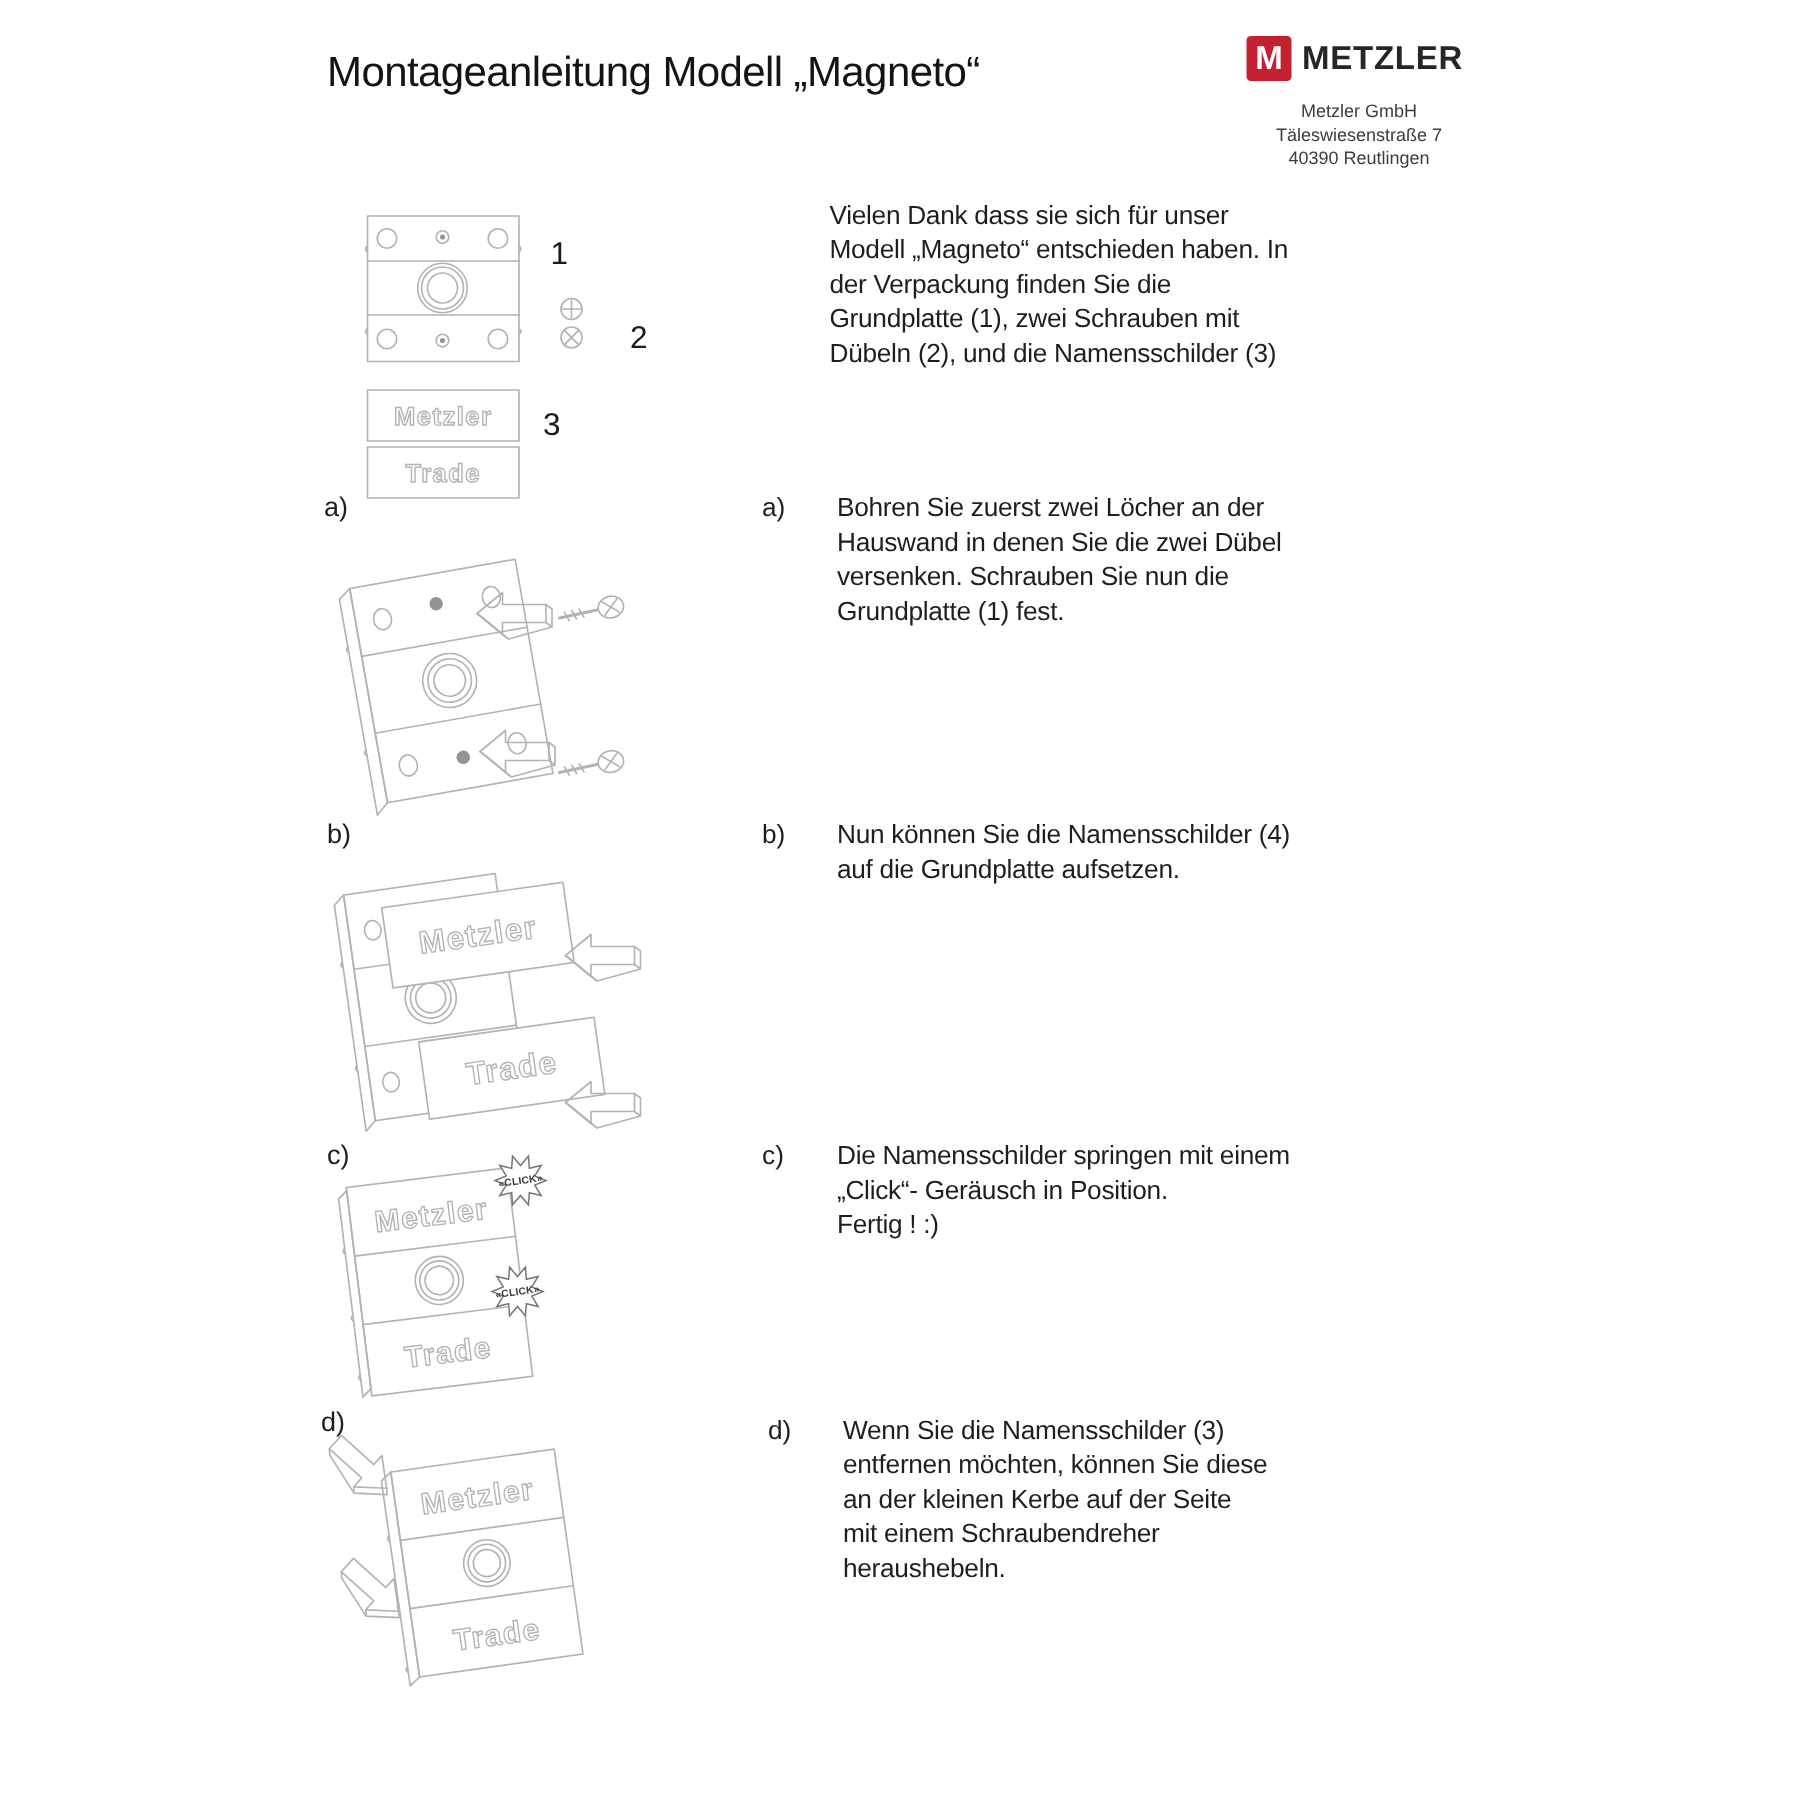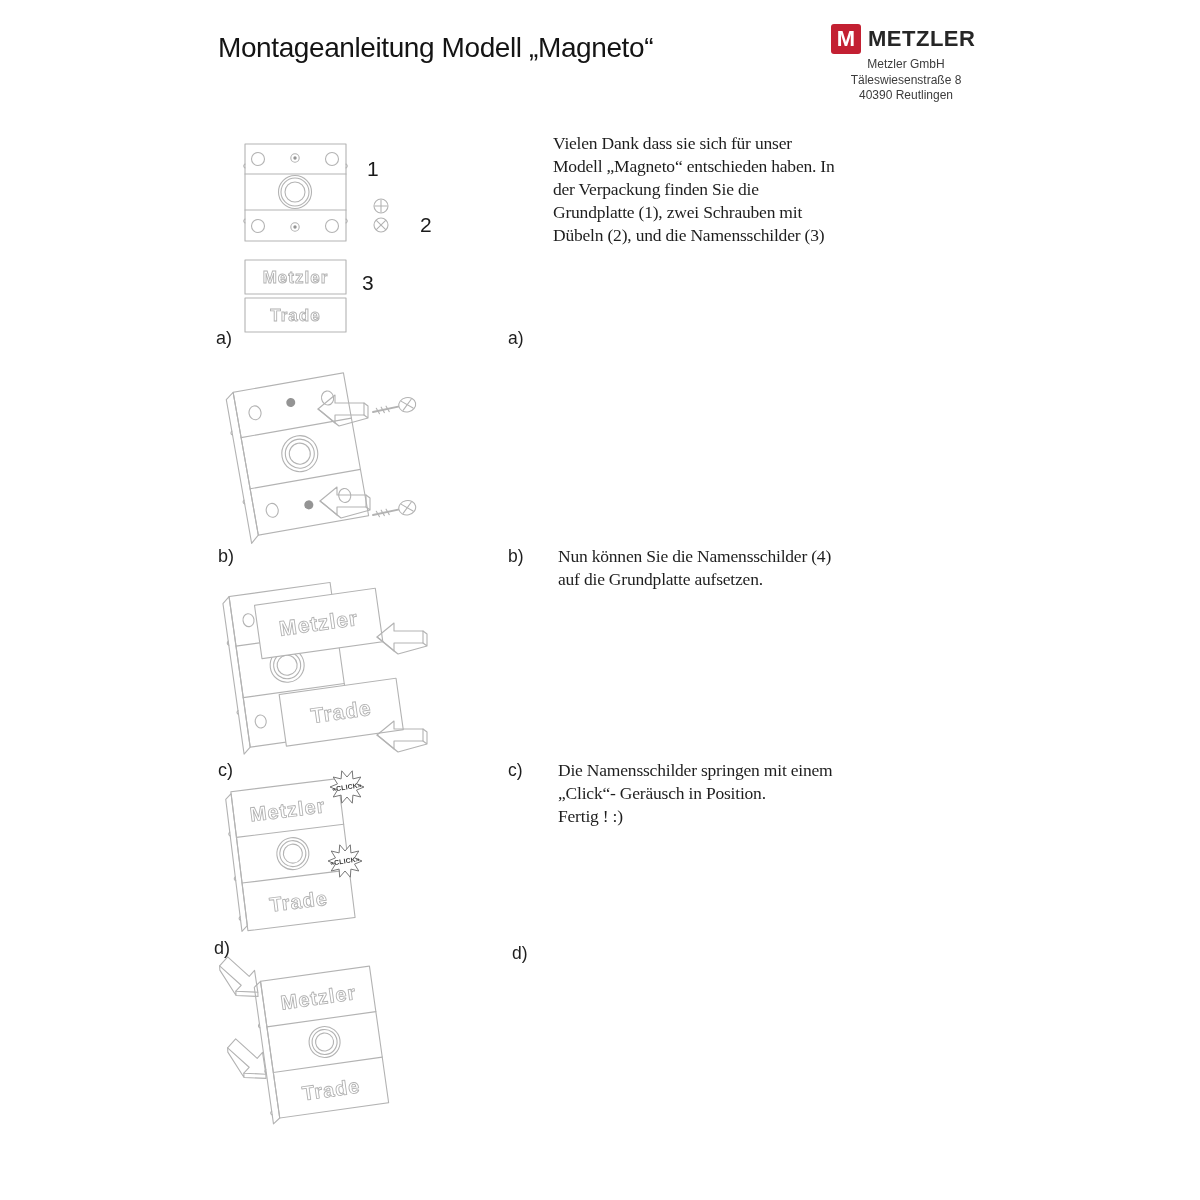--- a/index.html
+++ b/index.html
@@ -14,23 +14,23 @@
   }
   
   .logo-block{left:831px;top:24px;width:150px;text-align:center;}
   .logo-row{display:flex;align-items:center;justify-content:flex-start;gap:7px;}
   .logo-mark{
     width:30px;height:30px;background:#c32032;border-radius:3px;
     display:flex;align-items:center;justify-content:center;flex:0 0 auto;
   }
   .logo-mark span{color:#ffffff;font-weight:bold;font-size:22px;line-height:1;}
   .logo-name{font-size:22px;font-weight:bold;color:#262626;letter-spacing:0.5px;}
-  .logo-addr{margin-top:3px;font-size:12px;line-height:15.5px;color:#3c3c3c;}
-  
-  .body-text{font-size:17.5px;line-height:23px;letter-spacing:-0.2px;white-space:pre-line;color:#1e1e1e;font-family:Liberation Serif, serif;}
+  .logo-addr{margin-top:13px;font-size:12px;line-height:15.5px;color:#3c3c3c;}
+  
+  .body-text{font-size:17.5px;line-height:23px;letter-spacing:-0.2px;white-space:pre-line;color:#1e1e1e;}
   .intro-block{left:553px;top:132px;width:400px;}
   .step-row{display:flex;}
   .step-row .step-label{width:50px;flex:0 0 auto;font-size:17.5px;line-height:23px;}
   .step-row .step-text{width:380px;}
   .row-a{left:508px;top:327px;}
   .row-b{left:508px;top:545px;}
   .row-c{left:508px;top:759px;}
   .row-d{left:512px;top:942px;}
   
   .fig-letter{font-size:18px;color:#1e1e1e;}
@@ -61,21 +61,21 @@
 
 <div class="abs logo-block">
   <div class="logo-row">
     <div class="logo-mark">
       <span>M</span>
     </div>
     <div class="logo-name">METZLER</div>
   </div>
   <div class="logo-addr">
     <div>Metzler GmbH</div>
-    <div>Täleswiesenstraße 8</div>
+    <div>Täleswiesenstraße 7</div>
     <div>40390 Reutlingen</div>
   </div>
 </div>
 
 <svg class="abs" style="left:243px;top:142px;" width="210" height="196" viewBox="0 0 210 196">
 
   <g>
     <rect class="ln" x="2" y="2" width="101" height="97"></rect>
     <line class="ln" x1="2" y1="32" x2="103" y2="32"></line>
     <line class="ln" x1="2" y1="68" x2="103" y2="68"></line>
@@ -257,30 +257,39 @@
 <div class="abs intro-block">
   <div class="body-text">Vielen Dank dass sie sich für unser
 Modell „Magneto“ entschieden haben. In
 der Verpackung finden Sie die
 Grundplatte (1), zwei Schrauben mit
 Dübeln (2), und die Namensschilder (3)</div>
 </div>
 
 <div class="abs step-row row-a">
   <div class="step-label">a)</div>
+  <div class="body-text step-text">Bohren Sie zuerst zwei Löcher an der
+Hauswand in denen Sie die zwei Dübel
+versenken. Schrauben Sie nun die
+Grundplatte (1) fest.</div>
 </div>
 
 <div class="abs step-row row-b">
   <div class="step-label">b)</div>
   <div class="body-text step-text">Nun können Sie die Namensschilder (4)
 auf die Grundplatte aufsetzen.</div>
 </div>
 
 <div class="abs step-row row-c">
   <div class="step-label">c)</div>
   <div class="body-text step-text">Die Namensschilder springen mit einem
 „Click“- Geräusch in Position.
 Fertig ! :)</div>
 </div>
 
 <div class="abs step-row row-d">
   <div class="step-label">d)</div>
+  <div class="body-text step-text">Wenn Sie die Namensschilder (3)
+entfernen möchten, können Sie diese
+an der kleinen Kerbe auf der Seite
+mit einem Schraubendreher
+heraushebeln.</div>
 </div>
 
 </body></html>

